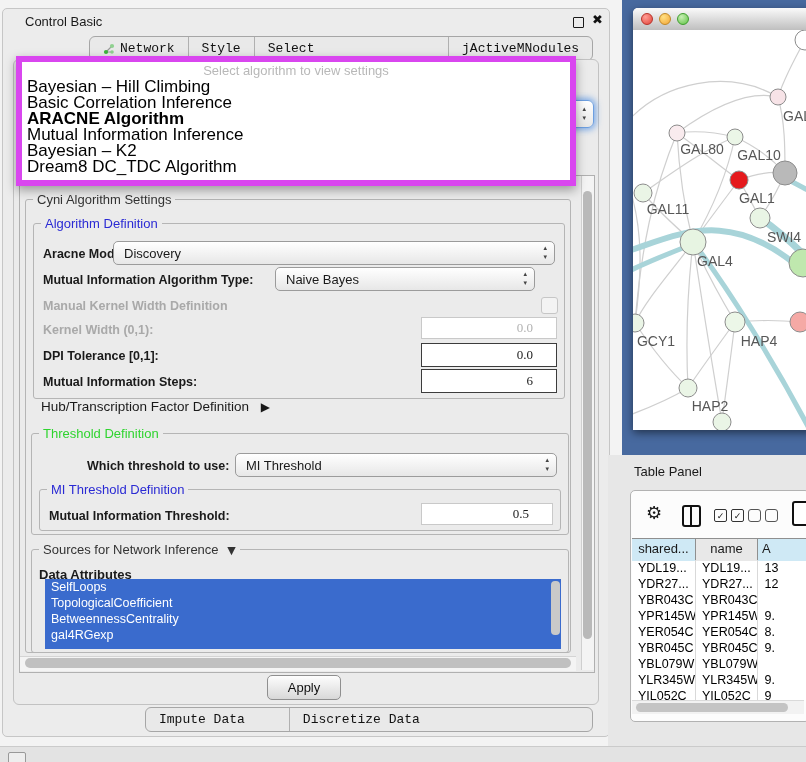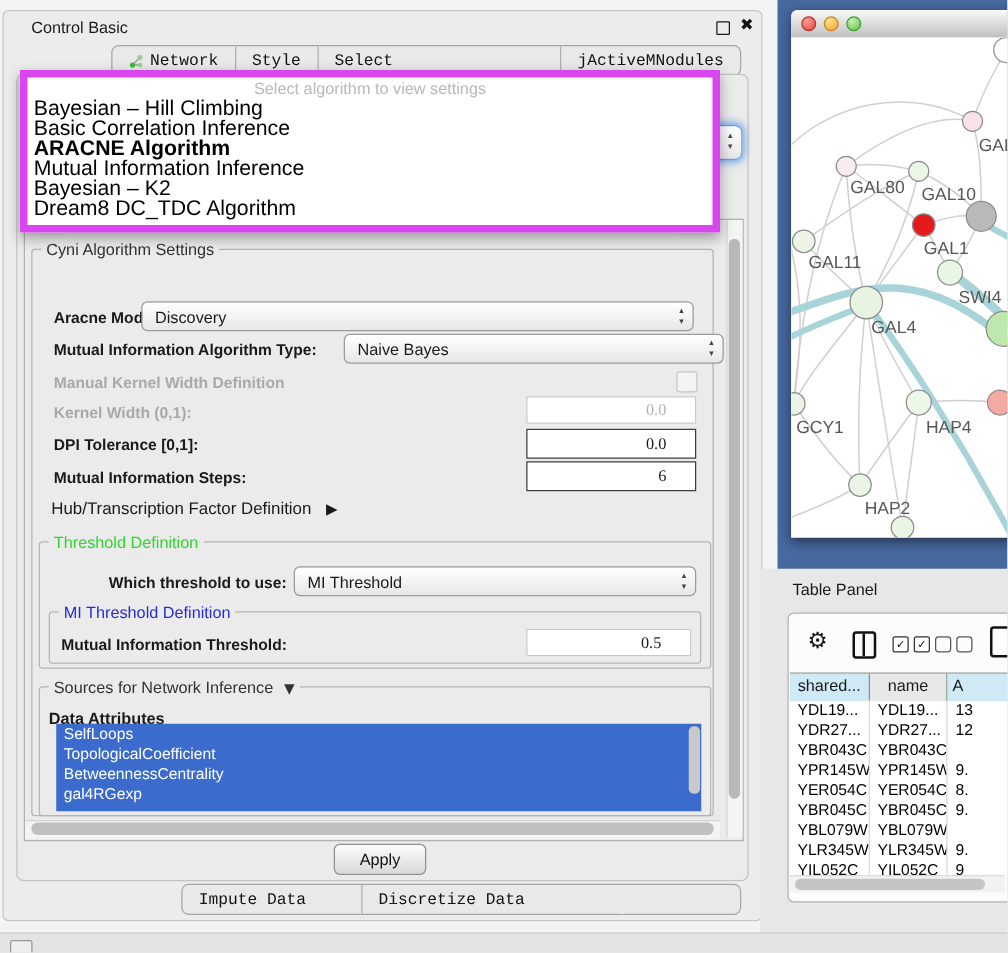--- a/index.html
+++ b/index.html
@@ -135,27 +135,30 @@
     <div class="scrollpane"></div>
     <div class="vsb-track"></div>
     <div class="vsb-thumb"></div>
     <div class="hsb-track"></div>
     <div class="hsb-thumb"></div>
 
     <div class="group" style="left:22px;top:190px;width:544px;height:452px;">
       <span class="group-title t-black">Cyni Algorithm Settings</span>
     </div>
 
+    <div class="group" style="left:30px;top:214px;width:530px;height:174px;">
+      <span class="group-title t-blue">Algorithm Definition</span>
+    </div>
     <div class="lbl" style="left:40px;top:238px;">Aracne Mode:</div>
     <div class="combo" style="left:110px;top:232px;width:442px;">
       <span>Discovery</span>
       <span class="stepper"></span>
     </div>
     <div class="lbl" style="left:40px;top:264px;">Mutual Information Algorithm Type:</div>
-    <div class="combo" style="left:272px;top:258px;width:304px;">
+    <div class="combo" style="left:272px;top:258px;width:260px;">
       <span>Naive Bayes</span>
       <span class="stepper"></span>
     </div>
     <div class="lbl dis" style="left:40px;top:290px;">Manual Kernel Width Definition</div>
     <div class="checkbox" style="left:538px;top:288px;"></div>
     <div class="lbl dis" style="left:40px;top:314px;">Kernel Width (0,1):</div>
     <div class="field dis" style="left:418px;top:308px;width:136px;">0.0</div>
     <div class="lbl" style="left:40px;top:340px;">DPI Tolerance [0,1]:</div>
     <div class="field strong" style="left:418px;top:334px;width:136px;">0.0</div>
     <div class="lbl" style="left:40px;top:366px;">Mutual Information Steps:</div>

